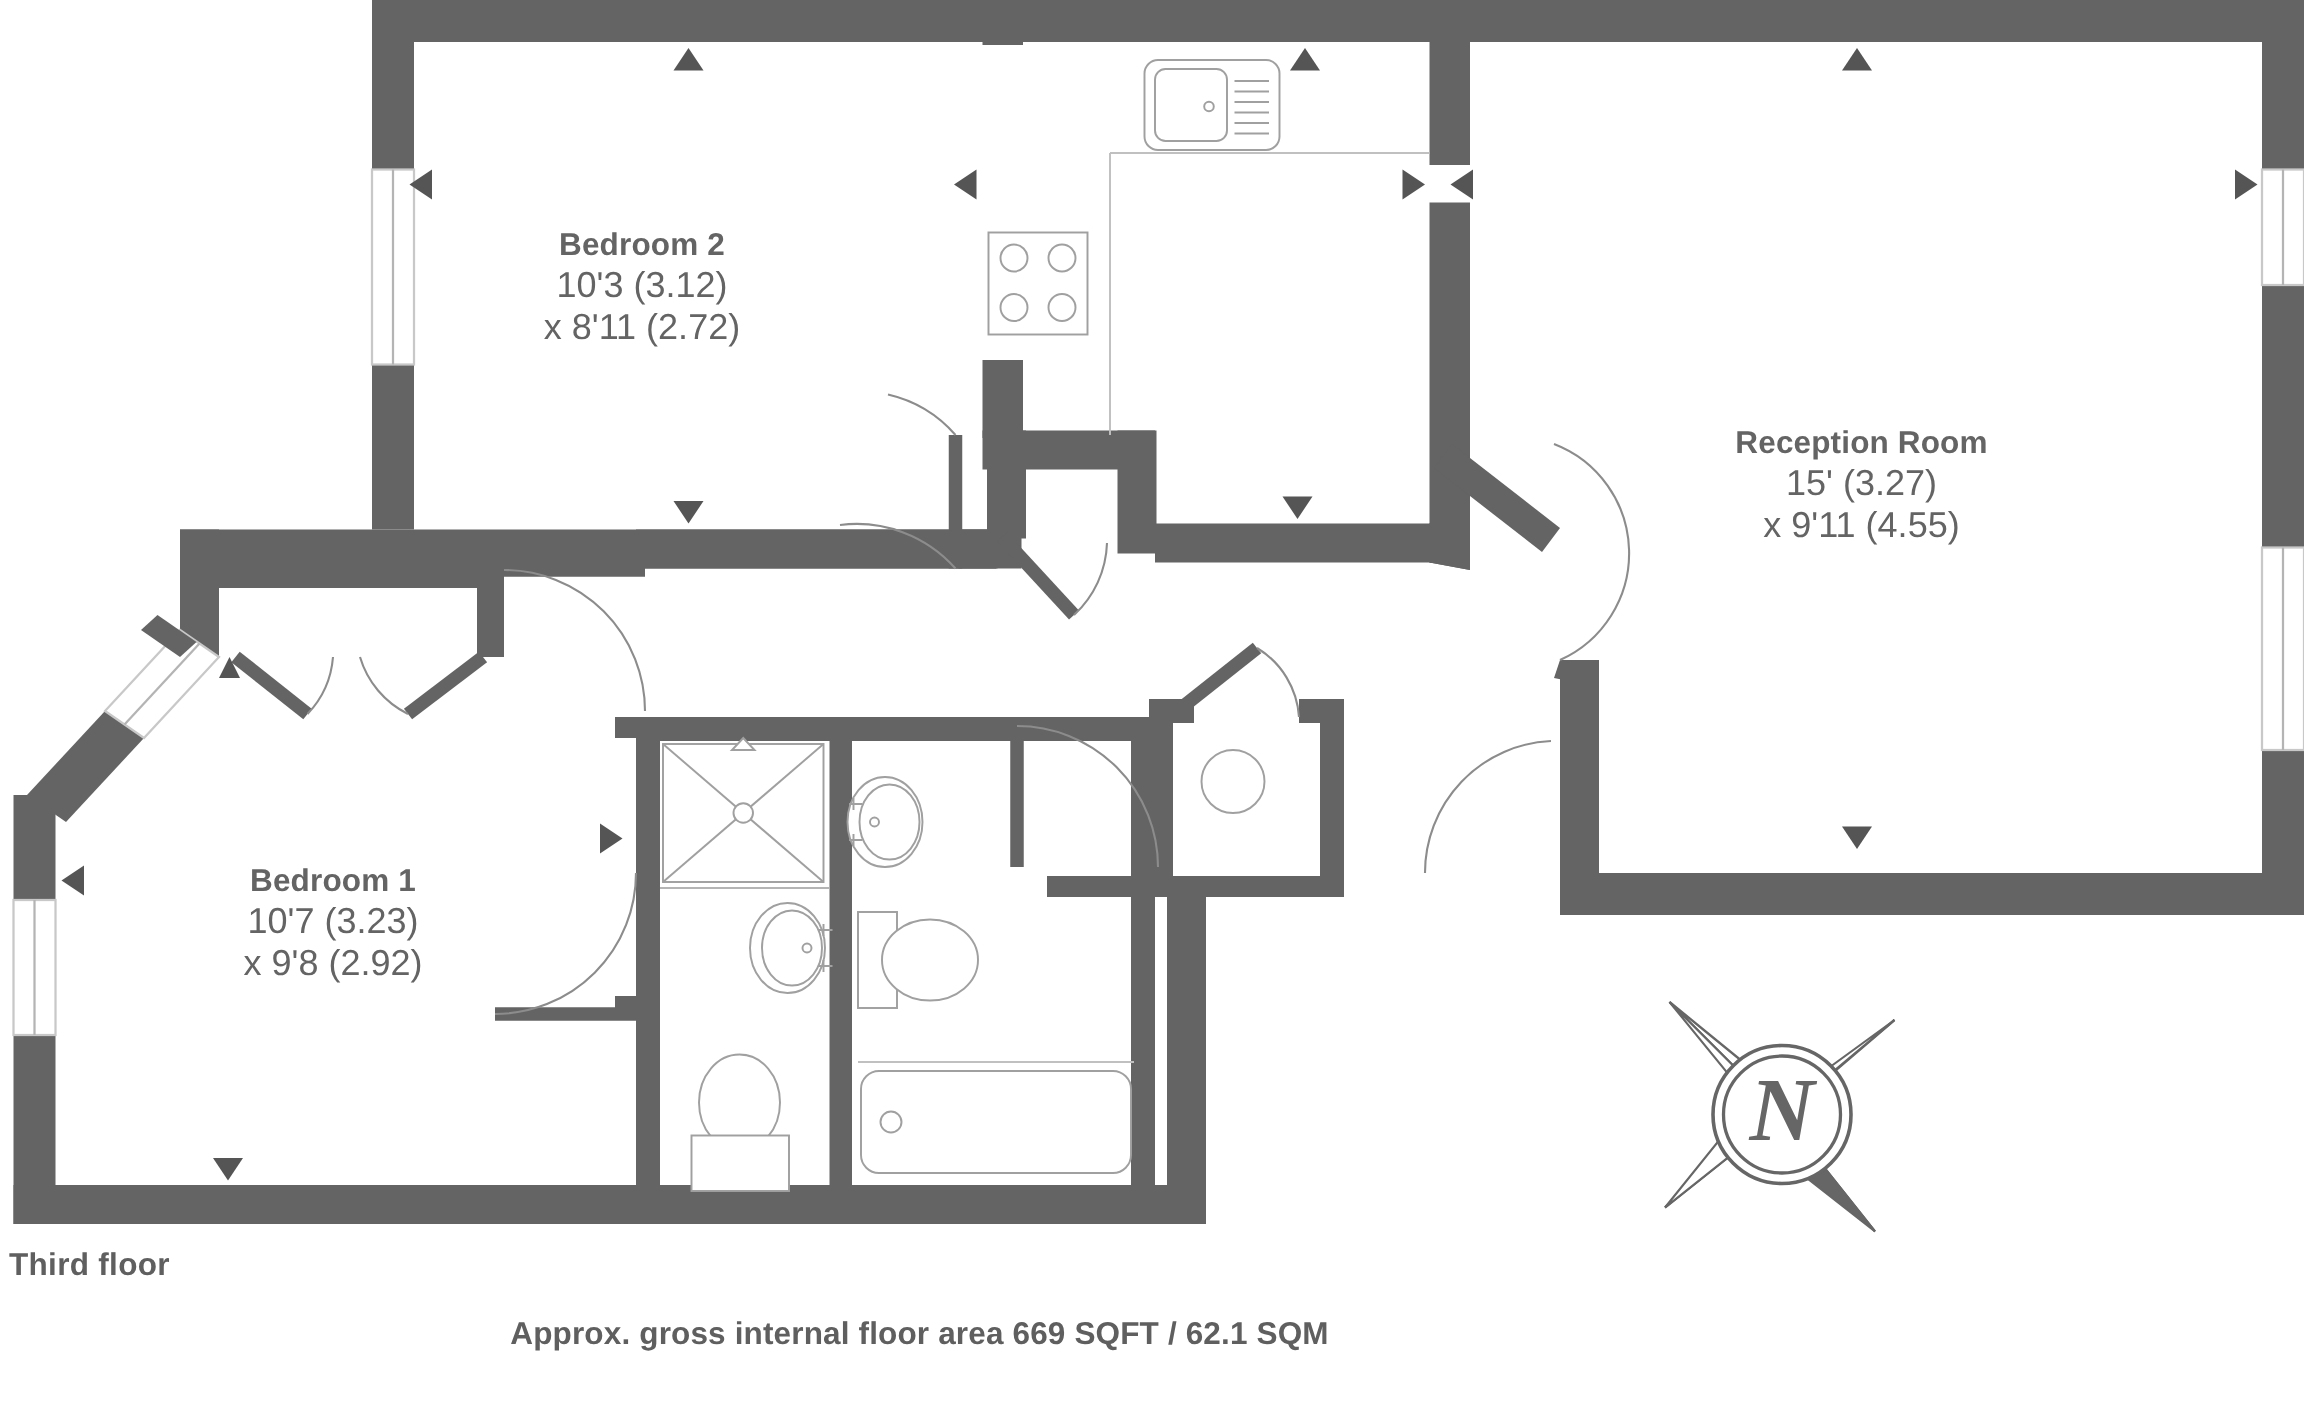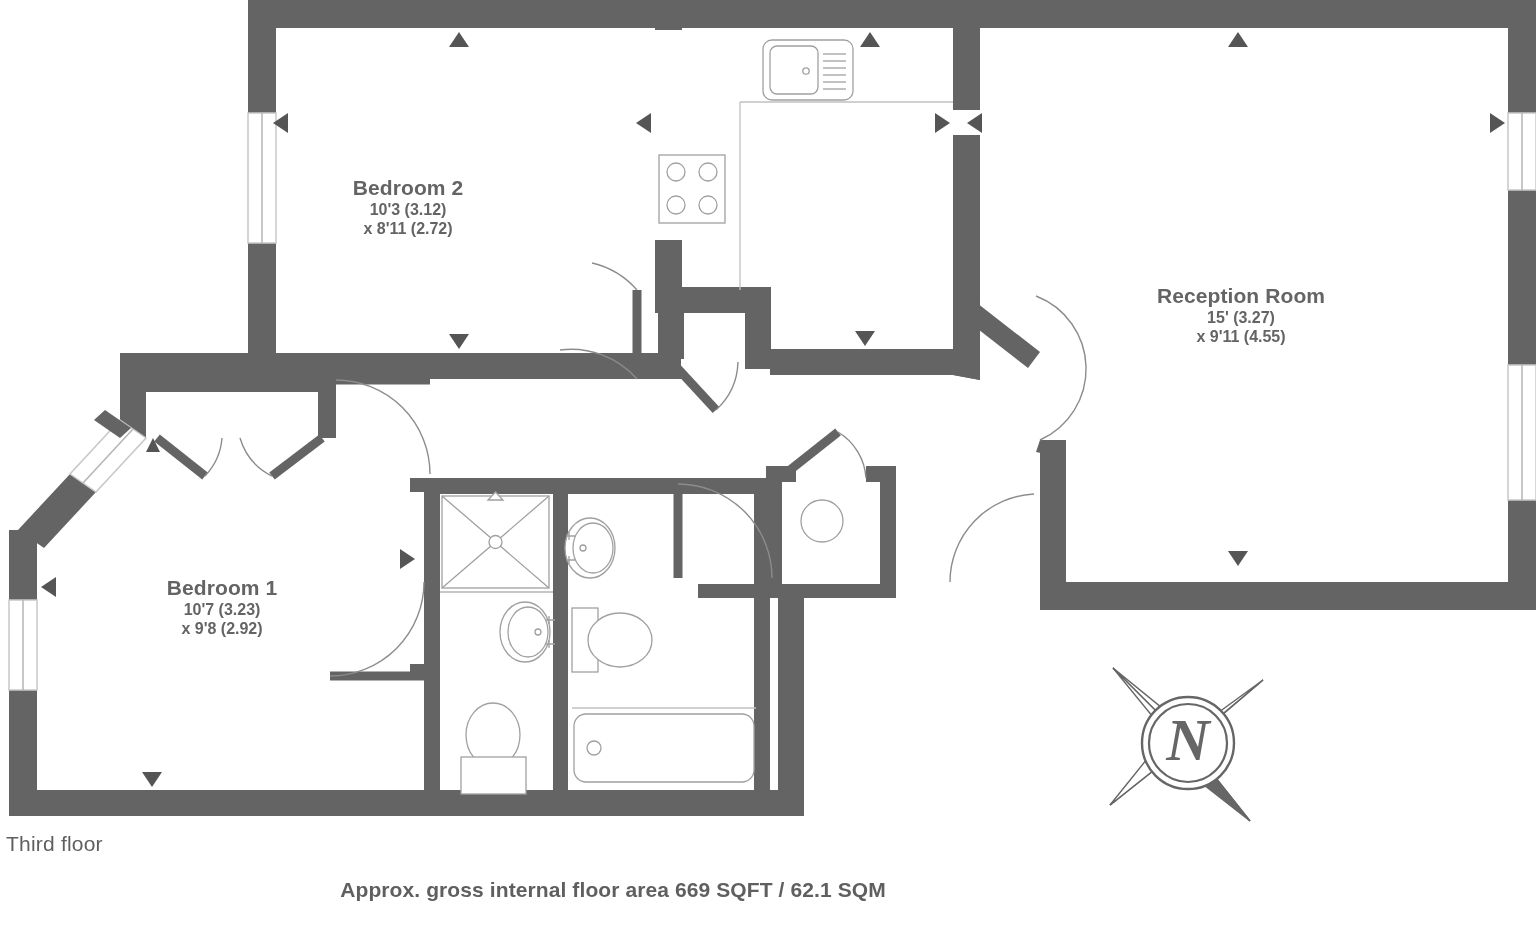--- a/index.html
+++ b/index.html
@@ -34,30 +34,30 @@
     white-space: nowrap;
     user-select: none;
   }
   .room-label .rname {
     font-size: 21px;
     font-weight: bold;
     display: block;
     letter-spacing: 0.1px;
   }
   .room-label .rdim {
-    font-size: 16px;
-    font-weight: bold;
+    font-size: 24px;
+    font-weight: normal;
     display: block;
   }
   .floor-label {
     position: absolute;
     left: 6px;
     top: 832px;
     font-size: 21px;
-    font-weight: normal;
+    font-weight: bold;
     color: #5f5f5f;
     letter-spacing: 0.2px;
   }
   .footer {
     position: absolute;
     left: 0;
     top: 876px;
     width: 1226px;
     text-align: center;
     color: #5f5f5f;
@@ -330,21 +330,21 @@
       <polygon points="0,0 75,-63 16,-20" fill="#ffffff" stroke="#666666" stroke-width="1.4"></polygon>
       <polygon points="0,0 62,78 -12,20" fill="#666666" stroke="#666666" stroke-width="1.4"></polygon>
       <polygon points="0,0 -78,62 -12,-20" fill="#ffffff" stroke="#666666" stroke-width="1.4"></polygon>
 
       <circle cx="0" cy="0" r="46" fill="#ffffff" stroke="#666666" stroke-width="2.4"></circle>
       <circle cx="0" cy="0" r="39" fill="#ffffff" stroke="#666666" stroke-width="2.2"></circle>
       <text x="0" y="17" text-anchor="middle" font-family="'Liberation Serif', serif" font-size="60" font-weight="bold" font-style="italic" fill="#666666">N</text>
     </g>
   </svg>
 
-  <div class="room-label" style="left:408px; top:152px; transform:translateX(-50%);margin-top:24px;">
+  <div class="room-label" style="left:428px; top:152px; transform:translateX(-50%);">
     <span class="rname">Bedroom 2</span>
     <span class="rdim">10'3 (3.12)</span>
     <span class="rdim">x 8'11 (2.72)</span>
   </div>
 
 
   <div class="room-label" style="left:1241px; top:284px; transform:translateX(-50%);">
     <span class="rname">Reception Room</span>
     <span class="rdim">15' (3.27)</span>
     <span class="rdim">x 9'11 (4.55)</span>

